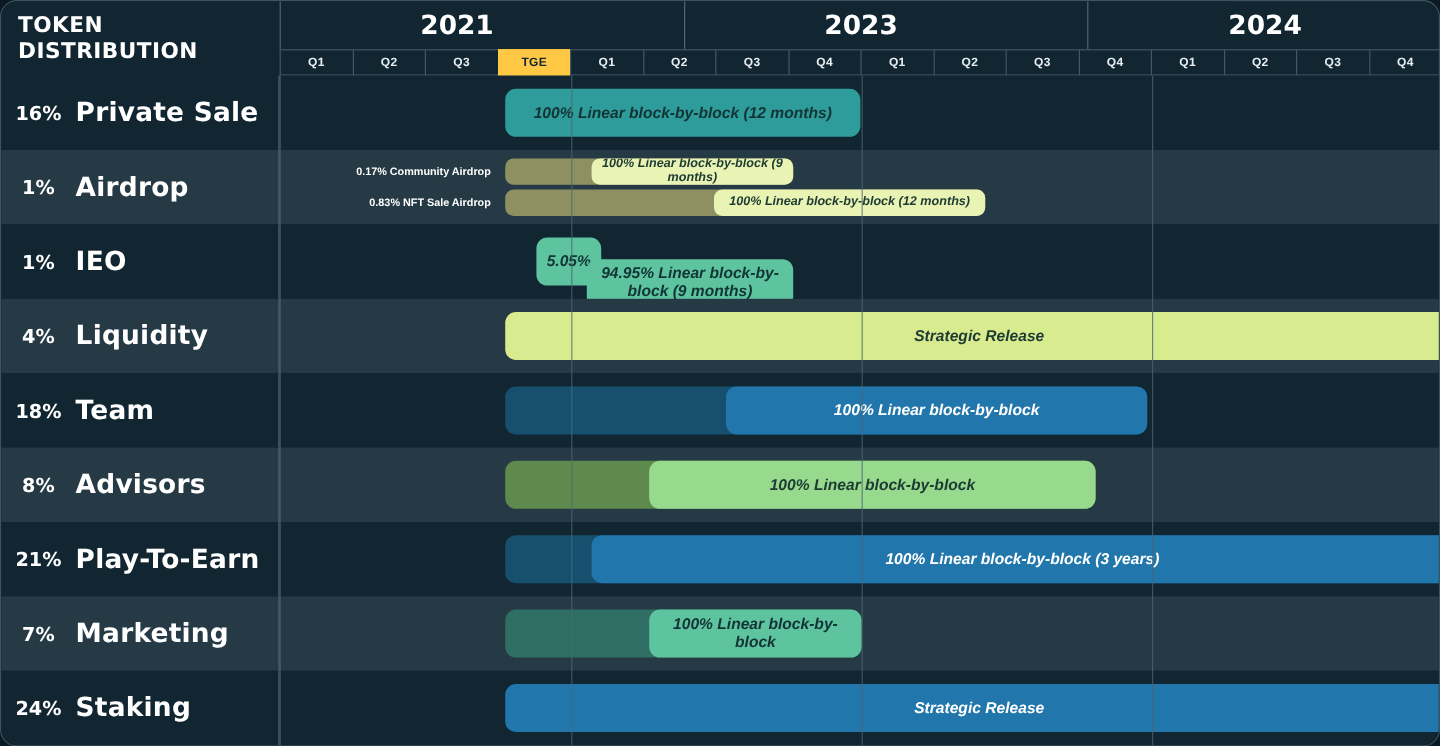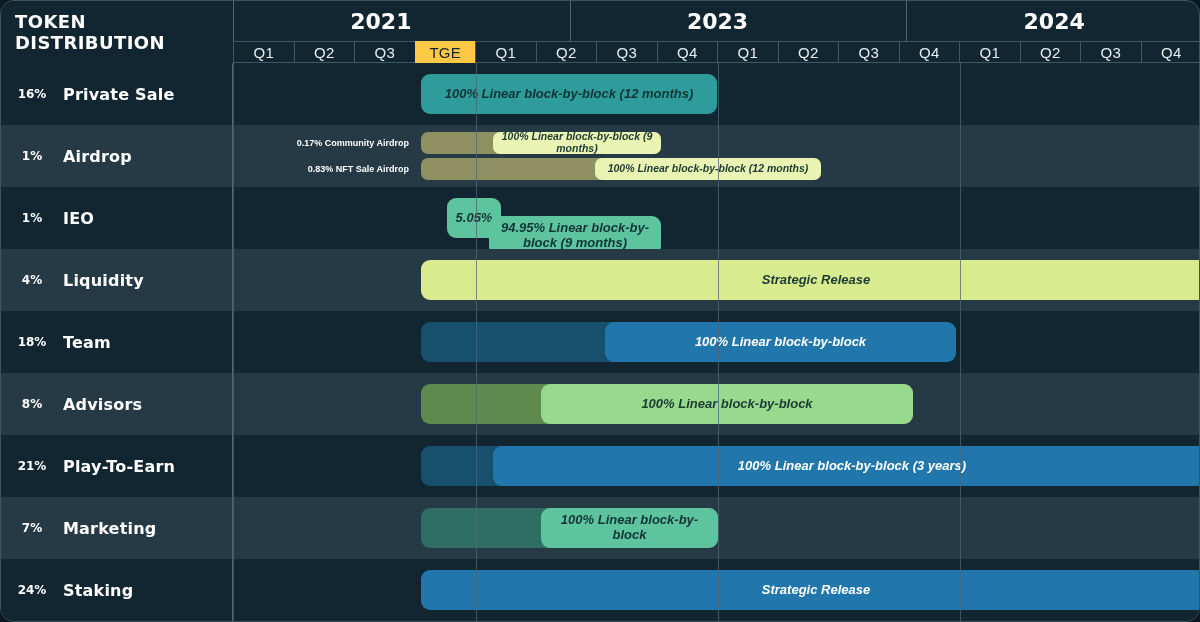--- a/index.html
+++ b/index.html
@@ -34,45 +34,45 @@
   .year{
     flex:1 1 0;display:flex;align-items:center;justify-content:center;
     font-size:22px;font-weight:bold;color:#ffffff;
     border-left:1px solid #4d6672;
     box-sizing:border-box;
     font-family:"DejaVu Sans", sans-serif;
   }
   .quarters{position:absolute;left:232px;top:40px;height:22px;width:968px;display:flex;}
   .q{
     flex:1 1 0;display:flex;align-items:center;justify-content:center;
-    font-size:15px;font-weight:normal;color:#e7eef2;
+    font-size:10px;font-weight:bold;color:#e7eef2;
     border-left:1px solid #3f5864;border-top:1px solid #3f5864;border-bottom:1px solid #3f5864;
     box-sizing:border-box;letter-spacing:.3px;
   }
   .q.tge{background:#ffc845;color:#112630;border-color:#ffc845;}
 
   
   .body{position:absolute;left:0;top:62px;width:1200px;height:560px;}
   .row{
     position:absolute;left:0;width:1200px;height:62px;
     box-sizing:border-box;
   }
   .row.dark{background:#112630;}
   .row.light{background:#253a44;}
   .row-label{
     position:absolute;left:0;top:0;width:232px;height:62px;
     display:flex;align-items:center;box-sizing:border-box;
     border-right:1px solid #4d6672;
   }
   .pct{
-    width:62px;text-align:center;font-size:12px;font-weight:bold;color:#ffffff;
+    width:62px;text-align:center;font-size:16px;font-weight:bold;color:#ffffff;
     font-family:"DejaVu Sans", sans-serif;
   }
   .rname{
-    font-size:16px;font-weight:bold;color:#ffffff;letter-spacing:.2px;
+    font-size:22px;font-weight:bold;color:#ffffff;letter-spacing:.2px;
     font-family:"DejaVu Sans", sans-serif;
     text-align:right;
   }
   .track{position:absolute;left:232px;top:0;width:968px;height:62px;}
 
   
   .vline{position:absolute;top:0;width:1px;height:560px;background:#4d6672;opacity:.75;}
 
   
   .bar{

